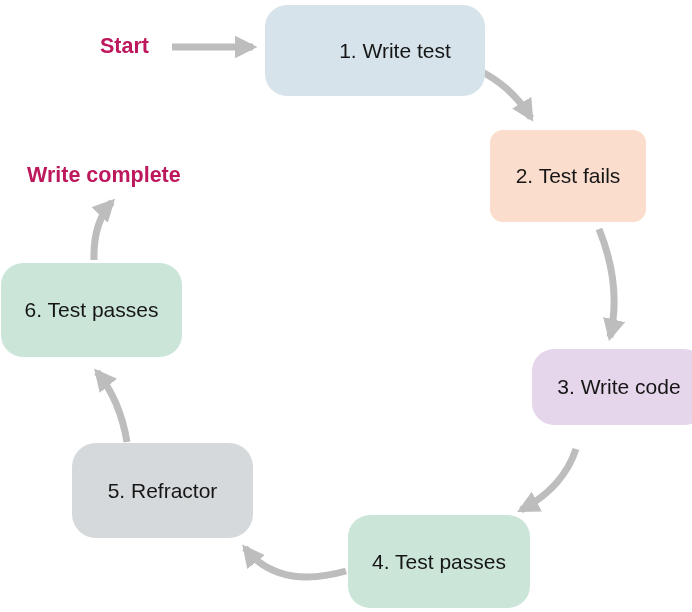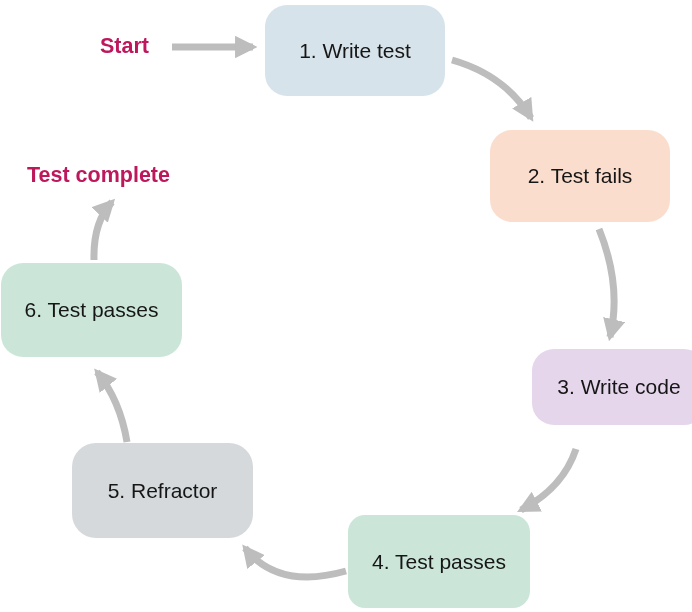--- a/index.html
+++ b/index.html
@@ -1,24 +1,24 @@
 <!DOCTYPE html>
 <html><head>
 <meta charset="utf-8">
 <style>
   html,body{margin:0;padding:0;}
   body{width:692px;height:612px;background:#ffffff;font-family:"Liberation Sans",sans-serif;}
   .canvas{position:relative;width:692px;height:612px;overflow:hidden;background:#ffffff;}
   .arrows{position:absolute;left:0;top:0;width:692px;height:612px;}
   .node{position:absolute;border-radius:22px;display:flex;align-items:center;justify-content:center;
         color:#161616;font-size:21px;line-height:1.2;}
-  #n1{left:265px;top:5px;width:180px;height:91px;}
-  #n2{left:490px;top:130px;width:180px;height:92px;}
+  #n1{left:265px;top:5px;width:180px;height:91px;padding-left:40px;}
+  #n2{left:490px;top:130px;width:156px;height:92px;border-radius:13px;}
   #n3{left:532px;top:349px;width:174px;height:76px;}
-  #n4{left:348px;top:515px;width:182px;height:93px;border-radius:17px;}
+  #n4{left:348px;top:515px;width:182px;height:93px;}
   #n5{left:72px;top:443px;width:181px;height:95px;border-radius:24px;}
   #n6{left:1px;top:263px;width:181px;height:94px;}
   .endpoint{position:absolute;font-weight:bold;font-size:21.5px;color:#be185d;white-space:nowrap;}
   #start-label{left:100px;top:34px;}
   #complete-label{left:27px;top:163px;}
 </style>
 </head>
 <body>
 
 <div class="canvas">
@@ -35,21 +35,21 @@
       <path d="M599 229 Q622 286 610 337" marker-end="url(#ah)"></path>
       <path d="M576 449 Q563 488 521 510" marker-end="url(#ah)"></path>
       <path d="M346 571 Q278 590 245 548" marker-end="url(#ah)"></path>
       <path d="M127 442 Q120 400 97 372" marker-end="url(#ah)"></path>
       <path d="M94 260 Q93 222 112 202" marker-end="url(#ah)"></path>
     </g>
   </svg>
 
   <div class="endpoint" id="start-label">Start</div>
 
-  <div class="endpoint" id="complete-label">Test complete</div>
+  <div class="endpoint" id="complete-label">Write complete</div>
 
   <div class="node" id="n1" style="background-color: rgb(214, 227, 234);">
     <span>1. Write test</span>
   </div>
 
   <div class="node" id="n2" style="background-color: rgb(251, 221, 205);">
     <span>2. Test fails</span>
   </div>
 
   <div class="node" id="n3" style="background-color: rgb(229, 214, 235);">

